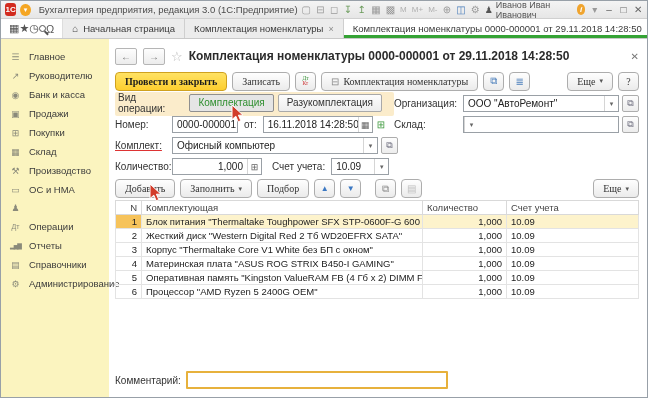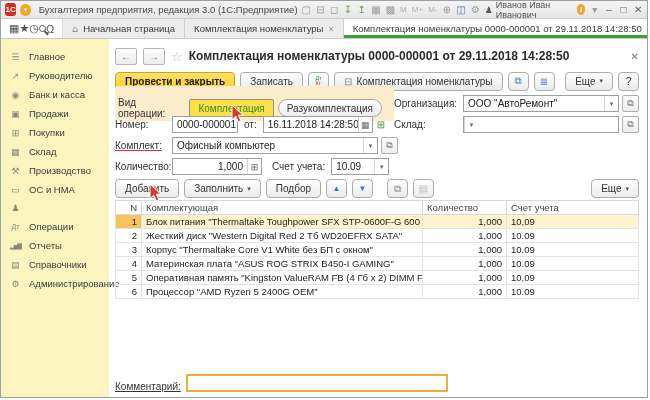--- a/index.html
+++ b/index.html
@@ -38,35 +38,35 @@
 
   
   .main { flex:1; display:flex; flex-direction:column; padding:4px 8px 6px 6px; overflow:hidden; }
   .fhdr { display:flex; align-items:center; gap:6px; height:26px; flex:none; }
   .navbtn { width:22px; height:17px; border:1px solid #b5b5b5; border-radius:2px; background:linear-gradient(#fdfdfd,#ececec); color:#777; font-size:10px; text-align:center; line-height:15px; }
   .favstar { color:#b9b9b9; font-size:13px; }
   .ftitle { font-size:12px; font-weight:bold; color:#2b2b2b; white-space:nowrap; }
   .fclose { margin-left:auto; color:#777; font-size:10px; }
 
   .cmdbar { display:flex; align-items:center; gap:5px; height:24px; flex:none; }
-  .btn { height:19px; border:1px solid #adadad; border-radius:4px; background:linear-gradient(#fefefe,#ebebeb); font-size:10px; color:#333; padding:0 9px; display:flex; align-items:center; gap:4px; font-family:Liberation Sans, sans-serif; }
+  .btn { height:19px; border:1px solid #adadad; border-radius:4px; background:linear-gradient(#fefefe,#ebebeb); font-size:10px; color:#333; padding:0 9px; display:flex; align-items:center; gap:4px; font-family:Liberation Serif, serif; }
   .btn.primary { background:linear-gradient(#ffe263,#fdce2f); border-color:#cfa11f; font-weight:bold; color:#1c1c1c; }
   .sqbtn { width:21px; justify-content:center; padding:0; }
   .dtkt { font-size:5.5px; line-height:5px; text-align:left; }
   .dtkt .d { color:#2f8f2f; } .dtkt .k { color:#c33; }
   .blueic { color:#4a7ebb; font-size:10px; }
   .grayic { color:#8a8a8a; font-size:10px; }
   .ddarrow { font-size:7px; color:#555; }
   .spring { flex:1; }
 
   .frow { display:flex; align-items:center; height:21px; flex:none; font-size:10px; color:#333; }
-  .opstrip { display:flex; align-items:center; gap:4px; background:#fbeccb; padding:11px 12px 2px 3px; border-radius:2px; }
-  .opbtn { height:18px; border:1px solid #a9a9a9; border-radius:2px; background:#fde047; font-size:10px; padding:0 8px; display:flex; align-items:center; }
+  .opstrip { display:flex; align-items:center; gap:4px; background:#fbeccb; padding:0 12px 2px 3px; border-radius:2px; }
+  .opbtn { height:18px; border:1px solid #a9a9a9; border-radius:2px; background:#e5e5e5; font-size:10px; padding:0 8px; display:flex; align-items:center; }
   .opbtn.on { color:#2f8f2f; border-color:#8f8f8f; }
-  .opbtn.off { background:linear-gradient(#fdfdfd,#ededed); color:#333;border-radius:9px; }
+  .opbtn.off { background:linear-gradient(#fdfdfd,#ededed); color:#333; }
   .lbl { width:57px; flex:none; }
   .lbl.req { text-decoration:underline; text-decoration-color:#d33; }
   .rgt { margin-left:auto; display:flex; align-items:center; gap:3px; }
   .rgt .rlbl { width:66px; text-align:left; }
   .fld { height:17px; border:1px solid #9aa0a6; background:#fff; display:flex; align-items:center; font-size:10px; color:#222; }
   .fld .txt { padding:0 4px; flex:1; white-space:nowrap; overflow:hidden; }
   .fld .seg { width:14px; text-align:center; color:#666; font-size:7px; flex:none; border-left:1px solid #d5d5d5; align-self:stretch; display:flex; align-items:center; justify-content:center; }
   .fld .seg.cal { font-size:9px; }
   .openbtn { width:17px; height:17px; border:1px solid #adadad; border-radius:2px; background:linear-gradient(#fdfdfd,#ededed); color:#667; font-size:9px; display:flex; align-items:center; justify-content:center; }
   .miniic { color:#3f9a3f; font-size:10px; margin-left:4px; }
@@ -75,21 +75,21 @@
   
   .grid { border:1px solid #c9c9c9; flex:none; border-collapse:collapse; width:100%; table-layout:fixed; font-size:9.5px; }
   .grid th { font-weight:normal; color:#444; text-align:left; border:1px solid #d9d9d9; padding:1px 4px; height:14px; background:#fff; }
   .grid td { border:1px solid #e3e3e3; padding:1px 4px; height:14px; color:#222; white-space:nowrap; overflow:hidden; }
   .grid .cn { text-align:right; width:26px; }
   .grid .cq { text-align:right; width:84px;margin-left:12px; }
   .grid .ca { width:132px; }
   .grid tr.sel td { background:#fdf3cc; }
   .grid tr.sel td.cn { background:#f6c35b; }
 
-  .commentrow { display:flex; align-items:flex-end; gap:5px; height:24px; flex:none; font-size:10px; color:#333;text-decoration:underline; }
+  .commentrow { display:flex; align-items:center; gap:5px; height:24px; flex:none; font-size:10px; color:#333; }
   .cmtinput { width:262px; height:18px; border:2px solid #e7b13c; border-radius:1px; font-size:10px; padding:0 3px; outline:none; }
 
   .cursor { position:absolute; pointer-events:none; z-index:50; }
 </style>
 </head>
 <body>
 
 <div class="window">
 
   <div class="titlebar">

